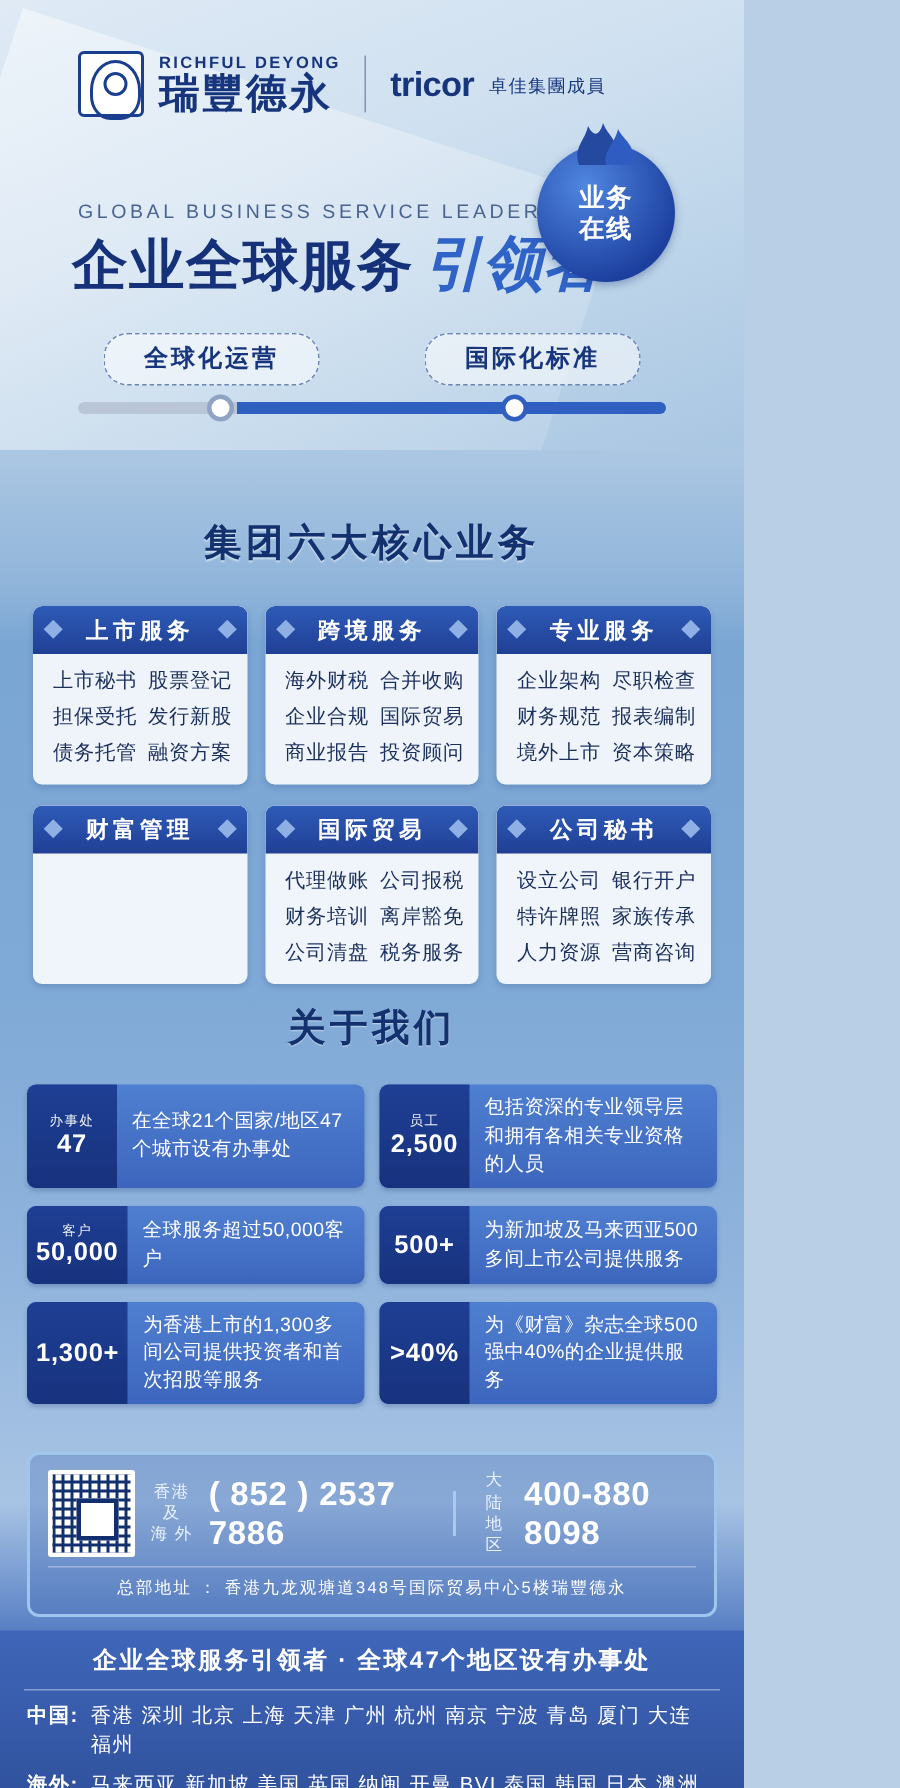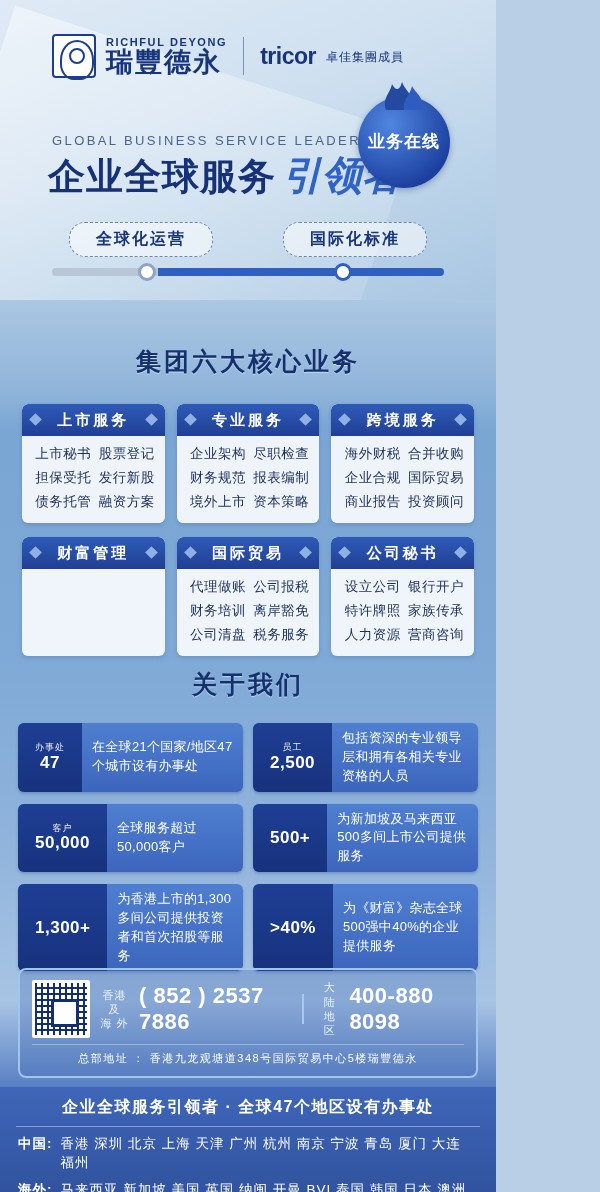--- a/index.html
+++ b/index.html
@@ -126,21 +126,21 @@
     font-family: "DejaVu Serif", serif;
   }
   .badge-online {
     position: absolute;
     right: 46px; top: 96px;
     width: 92px; height: 92px;
     border-radius: 50%;
     background: radial-gradient(circle at 35% 30%, #4f86e0, #1c3f9e 75%);
     color: #fff;
     display: flex;
-    flex-direction: row;
+    flex-direction: column;
     align-items: center;
     justify-content: center;
     font-size: 17px;
     font-weight: bold;
     letter-spacing: 1px;
     line-height: 1.25;
     z-index: 4;
     box-shadow: 0 2px 6px rgba(20,45,110,.35);
   }
   .badge-flame {
@@ -269,21 +269,21 @@
     box-shadow: 0 2px 3px rgba(25,50,110,.25);
   }
   .fact-num {
     min-width: 60px;
     background: linear-gradient(180deg, #1f3f95, #17327d);
     border-radius: 6px 0 0 6px;
     display: flex;
     flex-direction: column;
     align-items: center;
     justify-content: center;
-    padding: 4px 17px;
+    padding: 4px 6px;
   }
   .fact-label {
     font-size: 9px;
     letter-spacing: 1px;
     opacity: .92;
     line-height: 1.15;
     text-align: center;
   }
   .fact-value {
     font-size: 17px;
@@ -453,40 +453,40 @@
           <span>上市秘书</span>
           <span>股票登记</span>
           <span>担保受托</span>
           <span>发行新股</span>
           <span>债务托管</span>
           <span>融资方案</span>
         </div>
       </div>
 
       <div class="card">
+        <div class="card-head">跨境服务</div>
+        <div class="card-items">
+          <span>海外财税</span>
+          <span>合并收购</span>
+          <span>企业合规</span>
+          <span>国际贸易</span>
+          <span>商业报告</span>
+          <span>投资顾问</span>
+        </div>
+      </div>
+
+      <div class="card">
         <div class="card-head">专业服务</div>
         <div class="card-items">
           <span>企业架构</span>
           <span>尽职检查</span>
           <span>财务规范</span>
           <span>报表编制</span>
           <span>境外上市</span>
           <span>资本策略</span>
-        </div>
-      </div>
-
-      <div class="card">
-        <div class="card-head">跨境服务</div>
-        <div class="card-items">
-          <span>海外财税</span>
-          <span>合并收购</span>
-          <span>企业合规</span>
-          <span>国际贸易</span>
-          <span>商业报告</span>
-          <span>投资顾问</span>
         </div>
       </div>
 
       <div class="card">
         <div class="card-head">财富管理</div>
       </div>
 
       <div class="card">
         <div class="card-head">国际贸易</div>
         <div class="card-items">

